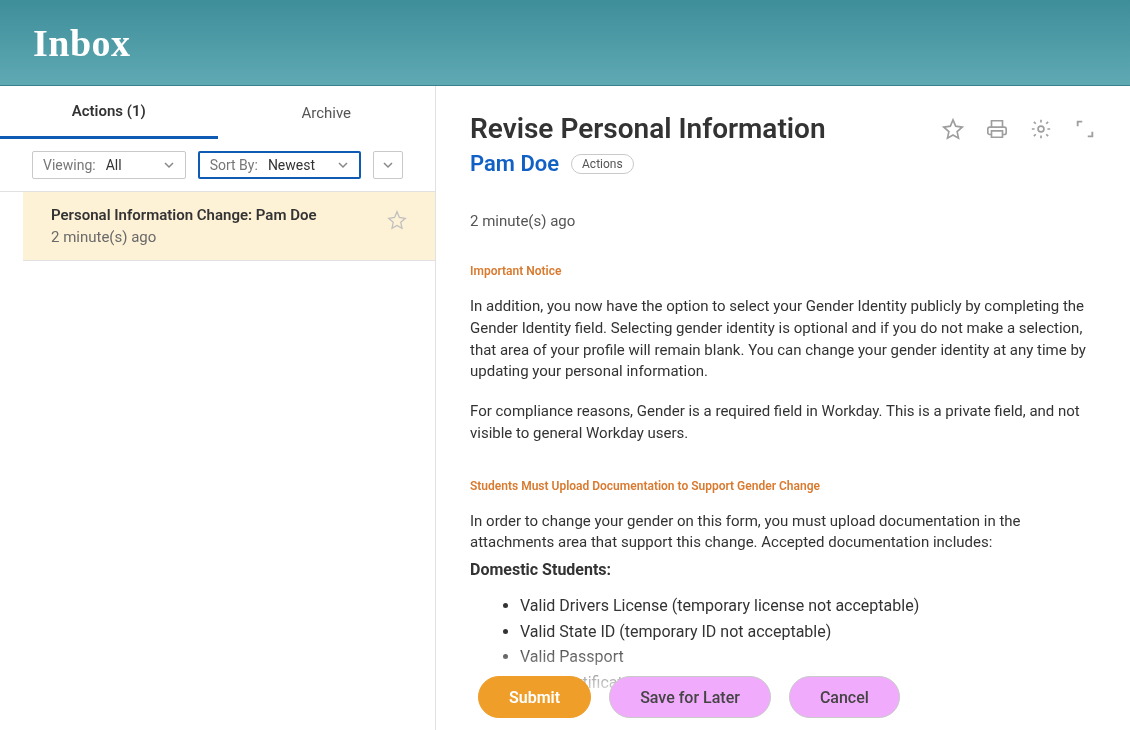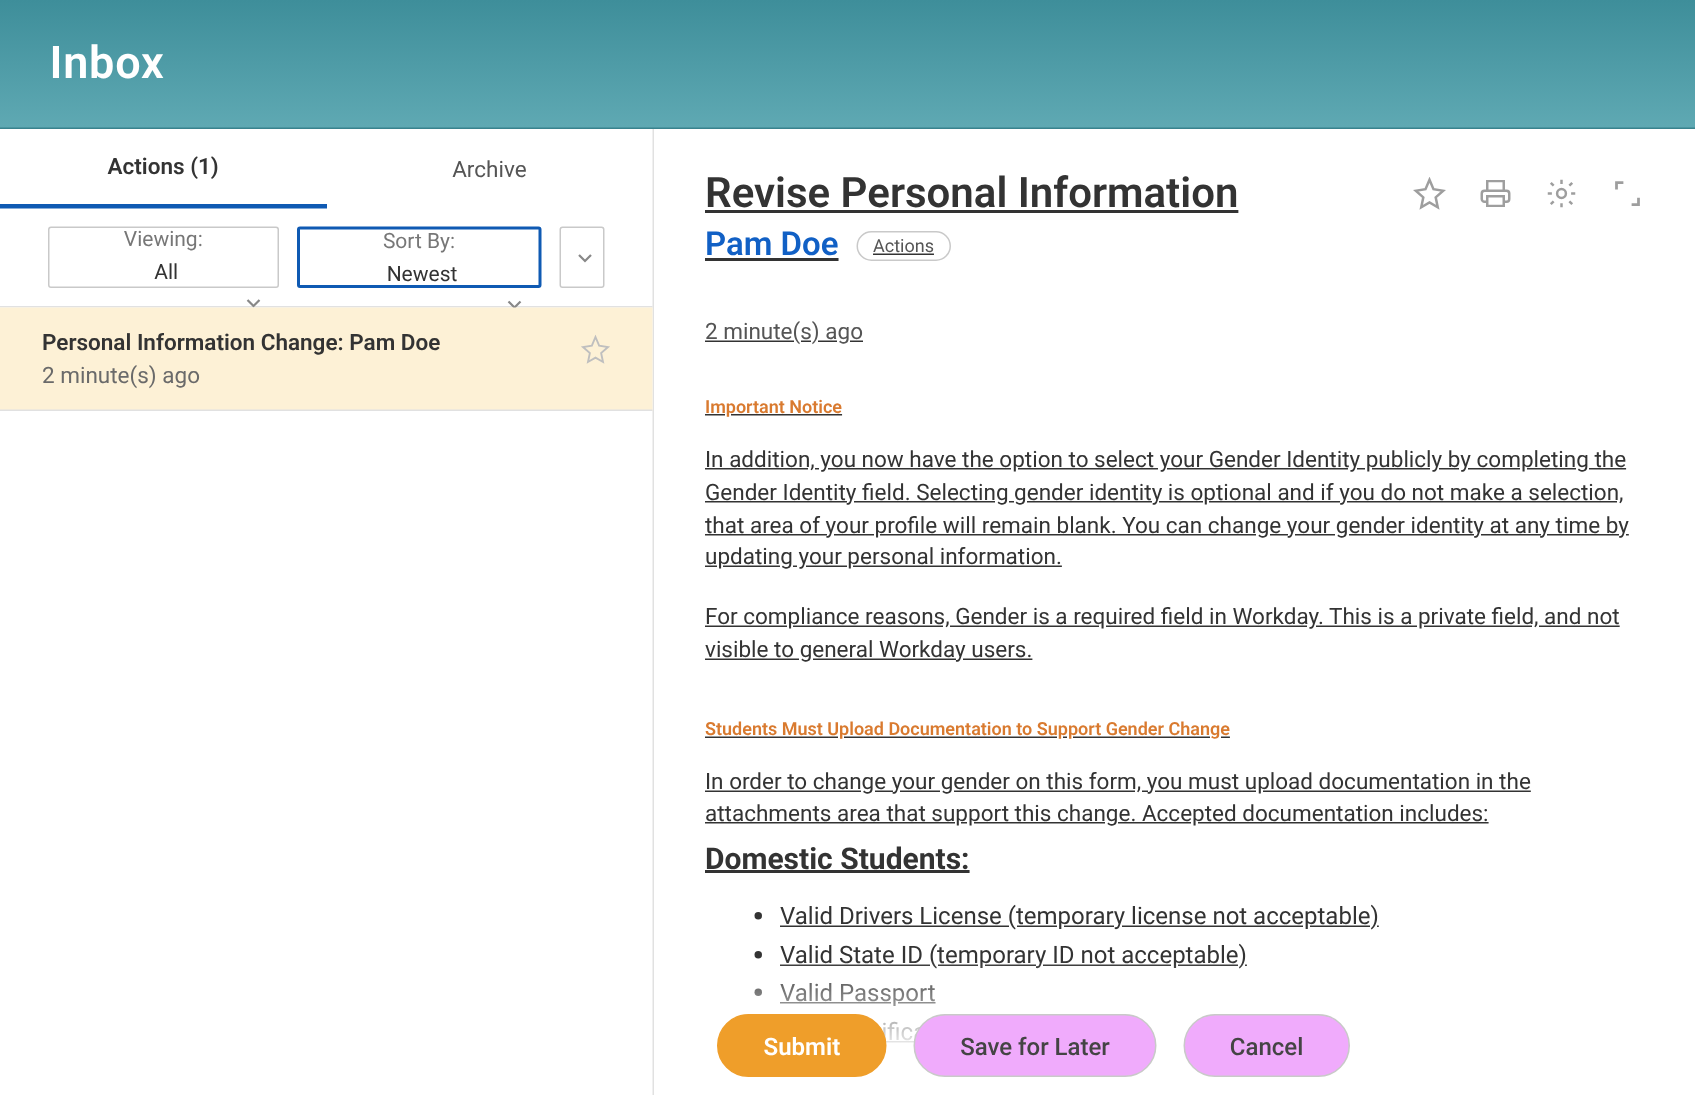--- a/index.html
+++ b/index.html
@@ -1,50 +1,50 @@
 <!DOCTYPE html>
 <html><head>
 <meta charset="utf-8">
 <style>
 * { box-sizing: border-box; margin: 0; padding: 0; }
 body { font-family: -apple-system, BlinkMacSystemFont, "Segoe UI", Roboto, Arial, sans-serif; width: 1130px; height: 730px; overflow: hidden; background: #fff; color: #333; }
 .banner { height: 86px; background: linear-gradient(180deg, #3e8e9a 0%, #5fa9b3 100%); display:flex; align-items:center; padding-left:33px; border-bottom:1px solid rgba(0,0,0,0.08);}
-.banner h1 { color:#fff; font-weight:600; font-size:30px; letter-spacing:0.5px;}
+.banner h1 { color:#fff; font-weight:600; font-size:38px; letter-spacing:0.5px;font-family:Liberation Serif, serif;}
 .main { display:flex; height:calc(100% - 86px); }
 .left { width:436px; border-right:1px solid #e1e1e1; display:flex; flex-direction:column; }
 .right { flex:1; position:relative; display:flex; flex-direction:column;}
 .tabs { display:flex; height:53px; }
 .tab { flex:1; display:flex; align-items:center; justify-content:center; font-size:15px; color:#555; cursor:pointer;}
 .tab.active { font-weight:600; color:#333; border-bottom:3px solid #0f5ab3;}
 .filters { display:flex; padding:12px 32px; gap:12px; border-bottom:1px solid #e1e1e1;}
-.dropdown { border:1px solid #c9c9c9; border-radius:2px; height:41px; display:flex; align-items:center; padding:0 10px; font-size:14px; background:#fff; cursor:pointer; gap:6px;flex-direction:column; }
+.dropdown { border:1px solid #c9c9c9; border-radius:2px; height:28px; display:flex; align-items:center; padding:0 10px; font-size:14px; background:#fff; cursor:pointer; gap:6px; }
 .dropdown .label { color:#777;}
 .dropdown .value { color:#333; margin-left:4px;}
 .dropdown .chev { margin-left:auto; color:#777; }
 .viewing { width:160px;}
 .sortby { width:170px; border:2px solid #0f5ab3; border-radius:2px;}
 .expandbtn { width:30px; justify-content:center; }
-.items { flex:1; }
+.items { flex:1;padding-left:23px; }
 .item { padding:14px 28px 14px 28px; background:#fdf1d6; display:flex; align-items:flex-start; gap:12px; border-bottom:1px solid #e1e1e1;}
 .item .txt { flex:1;}
 .item .title { font-size:15px; font-weight:600; color:#333; }
 .item .time { font-size:15px; color:#6a6a6a; margin-top:4px;}
 .item .star { color:#bfbfbf; font-size:20px; margin-top:4px; cursor:pointer;}
-.content { padding:26px 34px 0 34px; flex:1; overflow:hidden; position:relative;text-decoration:underline;}
+.content { padding:26px 34px 0 34px; flex:1; overflow:hidden; position:relative;}
 .content-header { display:flex; align-items:center; gap:14px;}
 .content-title { font-size:28px; font-weight:600; color:#333;}
 .toolbar { margin-left:auto; display:flex; gap:22px; color:#9e9e9e;}
 .toolbar svg, .toolbar .glyph { width:22px; height:22px; cursor:pointer;}
 .person { margin-top:6px; display:flex; align-items:center; gap:12px;}
 .person-name { color:#1160c5; font-size:22px; font-weight:600;}
 .actions-pill { border:1px solid #c9c9c9; border-radius:12px; padding:2px 10px; font-size:12px; color:#555; cursor:pointer;}
 .timestamp { margin-top:36px; font-size:15px; color:#555;}
 .section-h { color:#d97a2f; font-size:12px; font-weight:600; margin-top:34px;}
 .para { font-size:15px; line-height:1.45; color:#333; margin-top:18px;}
-.subhead { font-weight:700; font-size:20px; margin-top:6px;}
+.subhead { font-weight:700; font-size:16px; margin-top:6px;}
 ul.docs { margin:14px 0 0 50px;}
 ul.docs li { font-size:16px; line-height:1.6; list-style-type: disc;}
 .fadeout { position:absolute; bottom:0; left:0; right:0; height:90px; background:linear-gradient(180deg, rgba(255,255,255,0) 0%, #fff 70%); pointer-events:none;}
 .buttons { position:absolute; bottom:12px; left:478px; display:flex; gap:18px;}
 .btn { height:42px; border-radius:21px; display:flex; align-items:center; justify-content:center; font-size:16px; font-weight:500; cursor:pointer; border:1px solid #c9c9c9; background:#f0abfc; padding:0 30px; color:#444;}
 .btn.primary { background:#ef9e2a; border-color:#ef9e2a; color:#fff; font-weight:600;}
 .glyph { display:inline-flex; align-items:center; justify-content:center;}
 svg { display:block; }
 </style>
 </head>

